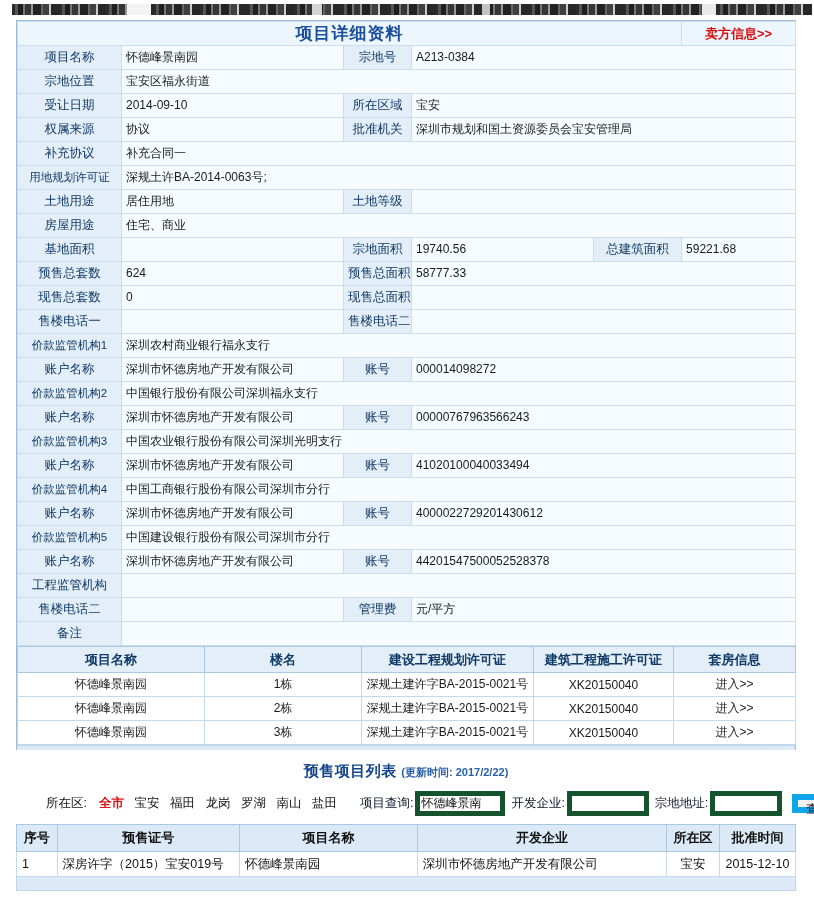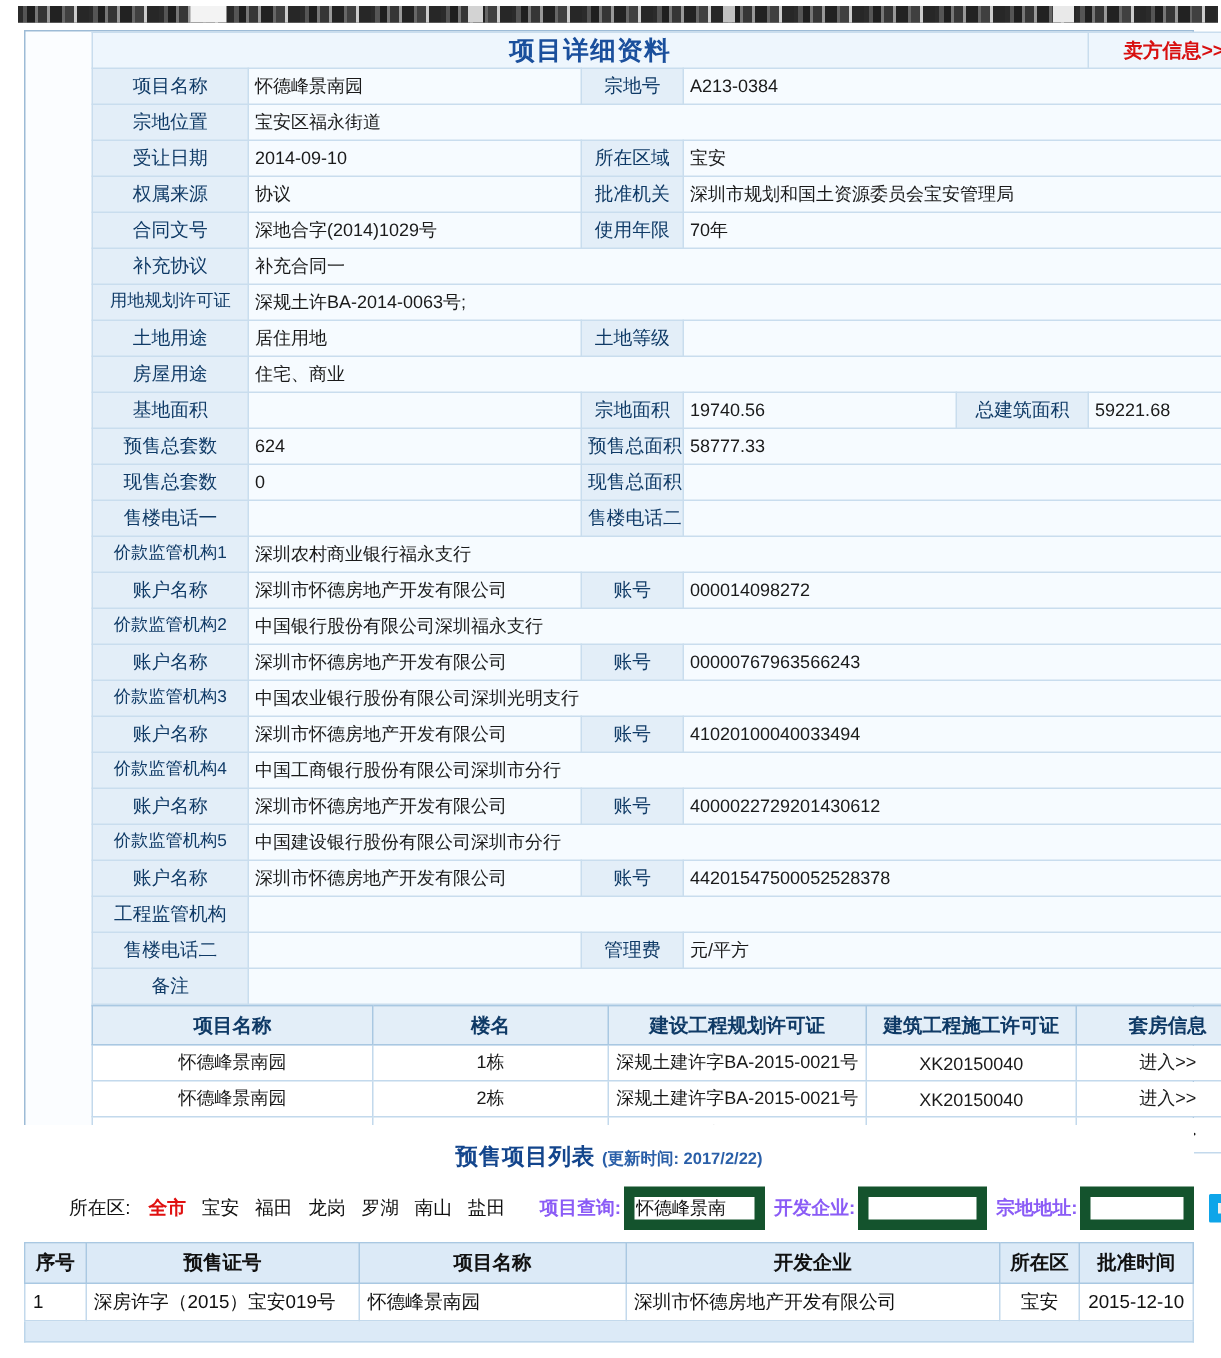--- a/index.html
+++ b/index.html
@@ -39,21 +39,20 @@
     position:absolute; top:0; height:11px; background:#f2f2f2;
   }
 
   
   .detail-panel {
     position: absolute; left: 16px; top: 20px;
     width: 780px;
     border: 1px solid #9dbbd6;
     background: #fbfdff;
     box-sizing: border-box;
-    padding-left: 44px;
   }
   table.detail {
     width: 100%;
     border-collapse: collapse;
     font-size: 12.5px;
     color: #123a63;
     table-layout: fixed;
   }
   table.detail td {
     border: 1px solid #c9ddee;
@@ -173,27 +172,27 @@
   }
   .filter-row .flabel { color:#111; }
   .districts { margin-left: 12px; }
   .districts .d {
     margin-right: 7px;
     color: #111;
     cursor: pointer;
   }
   .districts .d.active { color:#e01010; font-weight:bold; }
   .qlabel {
-    color: #8b5cf6;
-    font-weight: bold;
+    color: #0f172a;
+    font-weight: normal;
     margin-left: 16px;
     margin-right: 0px;
   }
   .filter-row input[type=text] {
-    border: 7px solid #14532d;
+    border: 5px solid #14532d;
     height: 15px;
     font-size: 12px;
     padding: 0 1px;
     font-family: "Liberation Sans", sans-serif;
     color: #111;
     margin: 0 2px;
     box-sizing: content-box;
     background:#fff;
   }
   .inp-proj { width: 78px; }
@@ -293,26 +292,20 @@
           <td class="val" colspan="3">宝安</td>
         </tr>
 
         <tr>
           <td class="lbl">权属来源</td>
           <td class="val">协议</td>
           <td class="lbl">批准机关</td>
           <td class="val" colspan="3">深圳市规划和国土资源委员会宝安管理局</td>
         </tr>
 
-        <tr>
-          <td class="lbl">合同文号</td>
-          <td class="val">深地合字(2014)1029号</td>
-          <td class="lbl">使用年限</td>
-          <td class="val" colspan="3">70年</td>
-        </tr>
 
         <tr>
           <td class="lbl">补充协议</td>
           <td class="val" colspan="5">补充合同一</td>
         </tr>
 
         <tr>
           <td class="lbl" style="font-size:11.5px;">用地规划许可证</td>
           <td class="val" colspan="5">深规土许BA-2014-0063号;</td>
         </tr>

